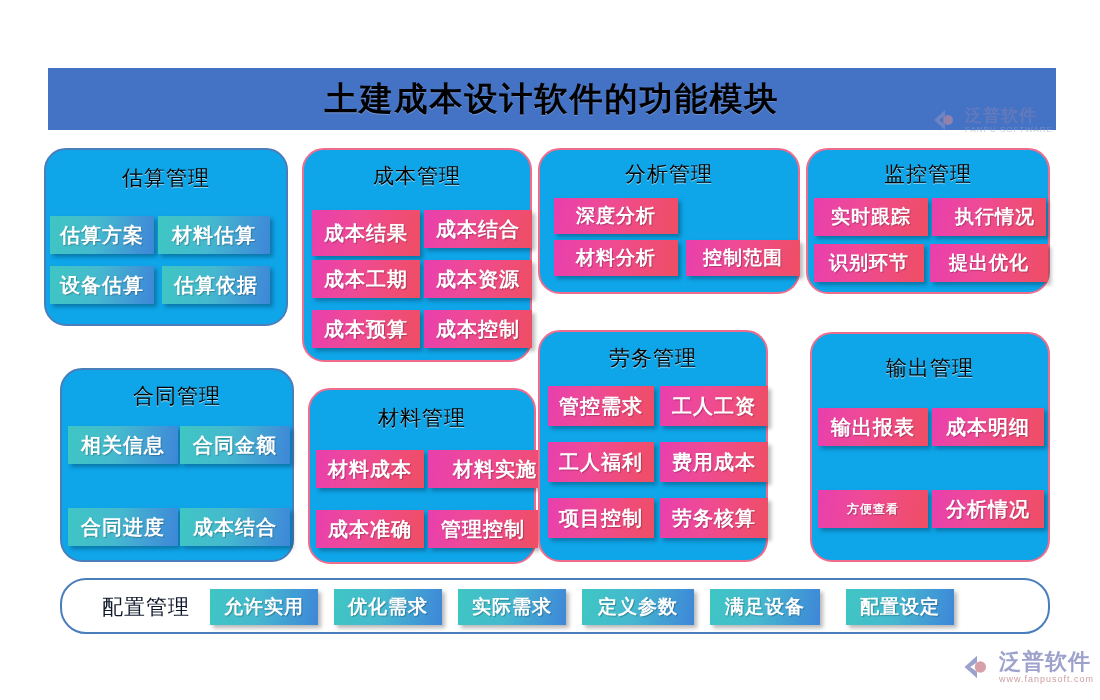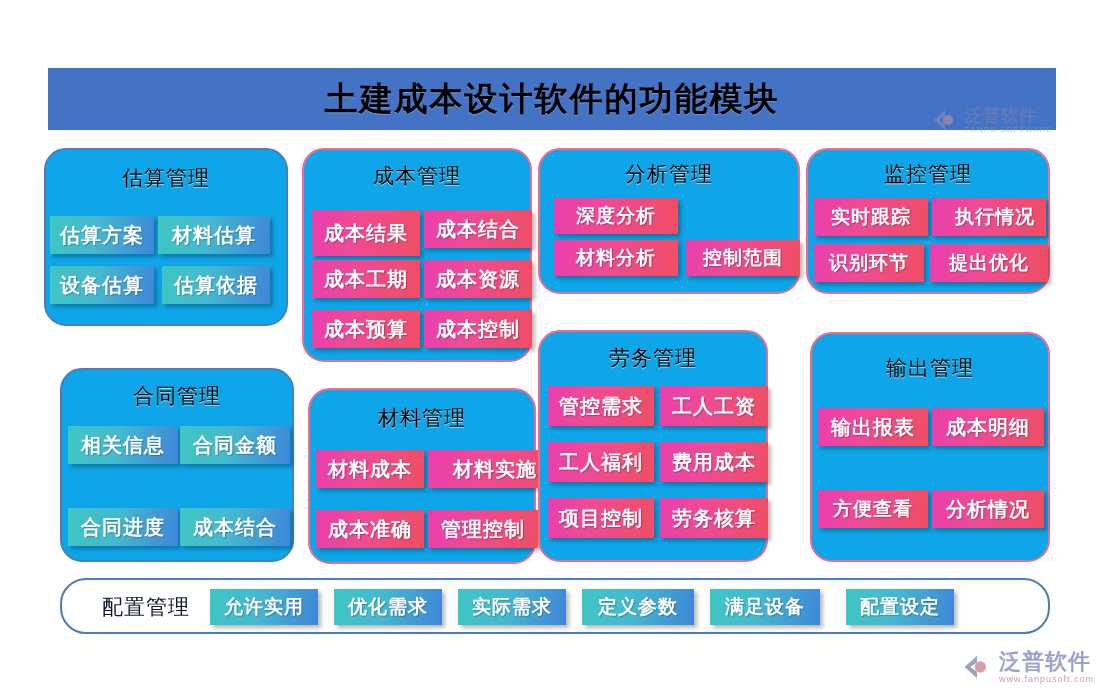--- a/index.html
+++ b/index.html
@@ -162,21 +162,21 @@
         <div class="chip pink" style="left: 120px; top: 54px; width: 108px; height: 40px; font-size: 20px;">工人工资</div>
         <div class="chip pink" style="left: 8px; top: 110px; width: 106px; height: 40px; font-size: 20px;">工人福利</div>
         <div class="chip pink" style="left: 120px; top: 110px; width: 108px; height: 40px; font-size: 20px;">费用成本</div>
         <div class="chip pink" style="left: 8px; top: 166px; width: 106px; height: 40px; font-size: 20px;">项目控制</div>
         <div class="chip pink" style="left: 120px; top: 166px; width: 108px; height: 40px; font-size: 20px;">劳务核算</div>
       </div>
       <div class="card pink" style="left: 810px; top: 332px; width: 240px; height: 230px;">
         <div class="card-title" style="top: 20px; font-size: 21px;">输出管理</div>
         <div class="chip pink" style="left: 6px; top: 74px; width: 110px; height: 38px; font-size: 20px;">输出报表</div>
         <div class="chip pink" style="left: 120px; top: 74px; width: 112px; height: 38px; font-size: 20px;">成本明细</div>
-        <div class="chip pink" style="left: 6px; top: 156px; width: 110px; height: 38px; font-size: 19px;">方便查看</div>
+        <div class="chip pink" style="left: 6px; top: 156px; width: 110px; height: 38px; font-size: 12px;">方便查看</div>
         <div class="chip pink" style="left: 120px; top: 156px; width: 112px; height: 38px; font-size: 20px;">分析情况</div>
       </div>
     </div>
 
   <div class="bottombar">
     <div class="bb-title">配置管理</div>
     <div id="config-chips">
         <div class="chip teal" style="left: 148px; top: 9px; width: 108px; height: 36px; font-size: 19px;">允许实用</div>
         <div class="chip teal" style="left: 272px; top: 9px; width: 108px; height: 36px; font-size: 19px;">优化需求</div>
         <div class="chip teal" style="left: 396px; top: 9px; width: 108px; height: 36px; font-size: 19px;">实际需求</div>

